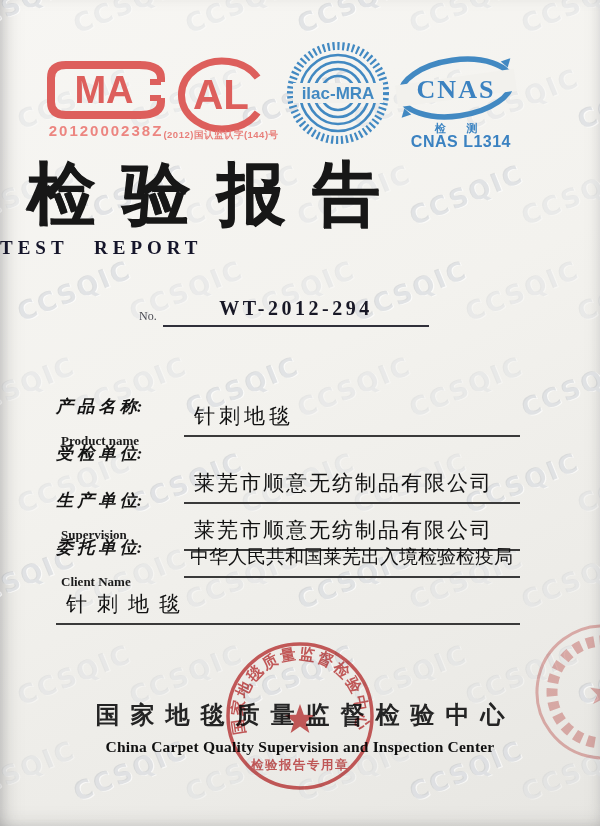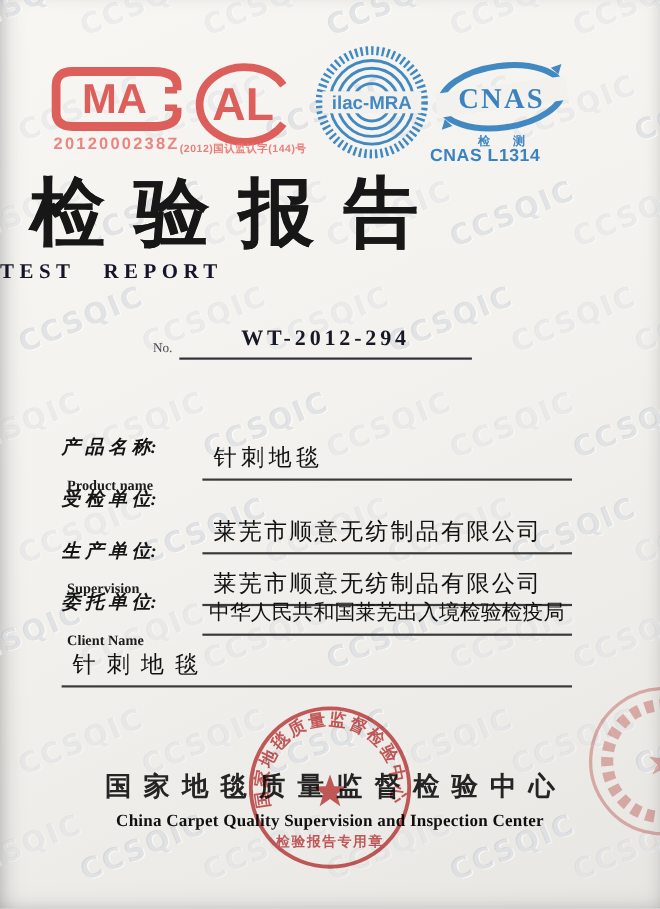--- a/index.html
+++ b/index.html
@@ -20,21 +20,21 @@
   .cma{position:absolute; left:44px; top:58px;}
   .cma-no{position:absolute; left:38px; top:122px; width:136px; text-align:center;
           font:bold 15px "Liberation Sans", sans-serif; letter-spacing:2px; color:#ec8580;}
   .cal{position:absolute; left:174px; top:52px;}
   .cal-cap{position:absolute; left:148px; top:129px; width:146px; text-align:center;
            font:bold 9.5px "Liberation Sans", sans-serif; color:#e87f7a; letter-spacing:.5px;}
   .ilac{position:absolute; left:285px; top:40px;}
   .cnas{position:absolute; left:392px; top:54px;}
   .cnas-sub{position:absolute; left:392px; top:121px; width:128px; text-align:center;
             font:bold 11px serif; color:#3f86c3; letter-spacing:9px; padding-left:9px; box-sizing:border-box;}
-  .cnas-code{position:absolute; left:391px; top:133px; width:136px; text-align:left;
+  .cnas-code{position:absolute; left:375px; top:133px; width:136px; text-align:right;
              font:bold 16px "Liberation Sans", sans-serif; color:#3b82c1; letter-spacing:.5px;}
   
   .title-wrap{position:absolute; left:0; right:0; top:158px; text-align:left; z-index:2;}
   .title-zh{font-family:"DejaVu Serif", serif; font-weight:900; font-size:68px; line-height:1.05;
             color:#171717; letter-spacing:27px; padding-left:27px;
             text-shadow:.5px .5px 0 #171717;}
   .title-en{margin-top:8px; font:bold 19px "Liberation Serif", serif; color:#15152a;
             letter-spacing:5px; word-spacing:16px;}
   
   .no-row{position:absolute; left:0; top:297px; width:600px; height:32px; z-index:2;}

